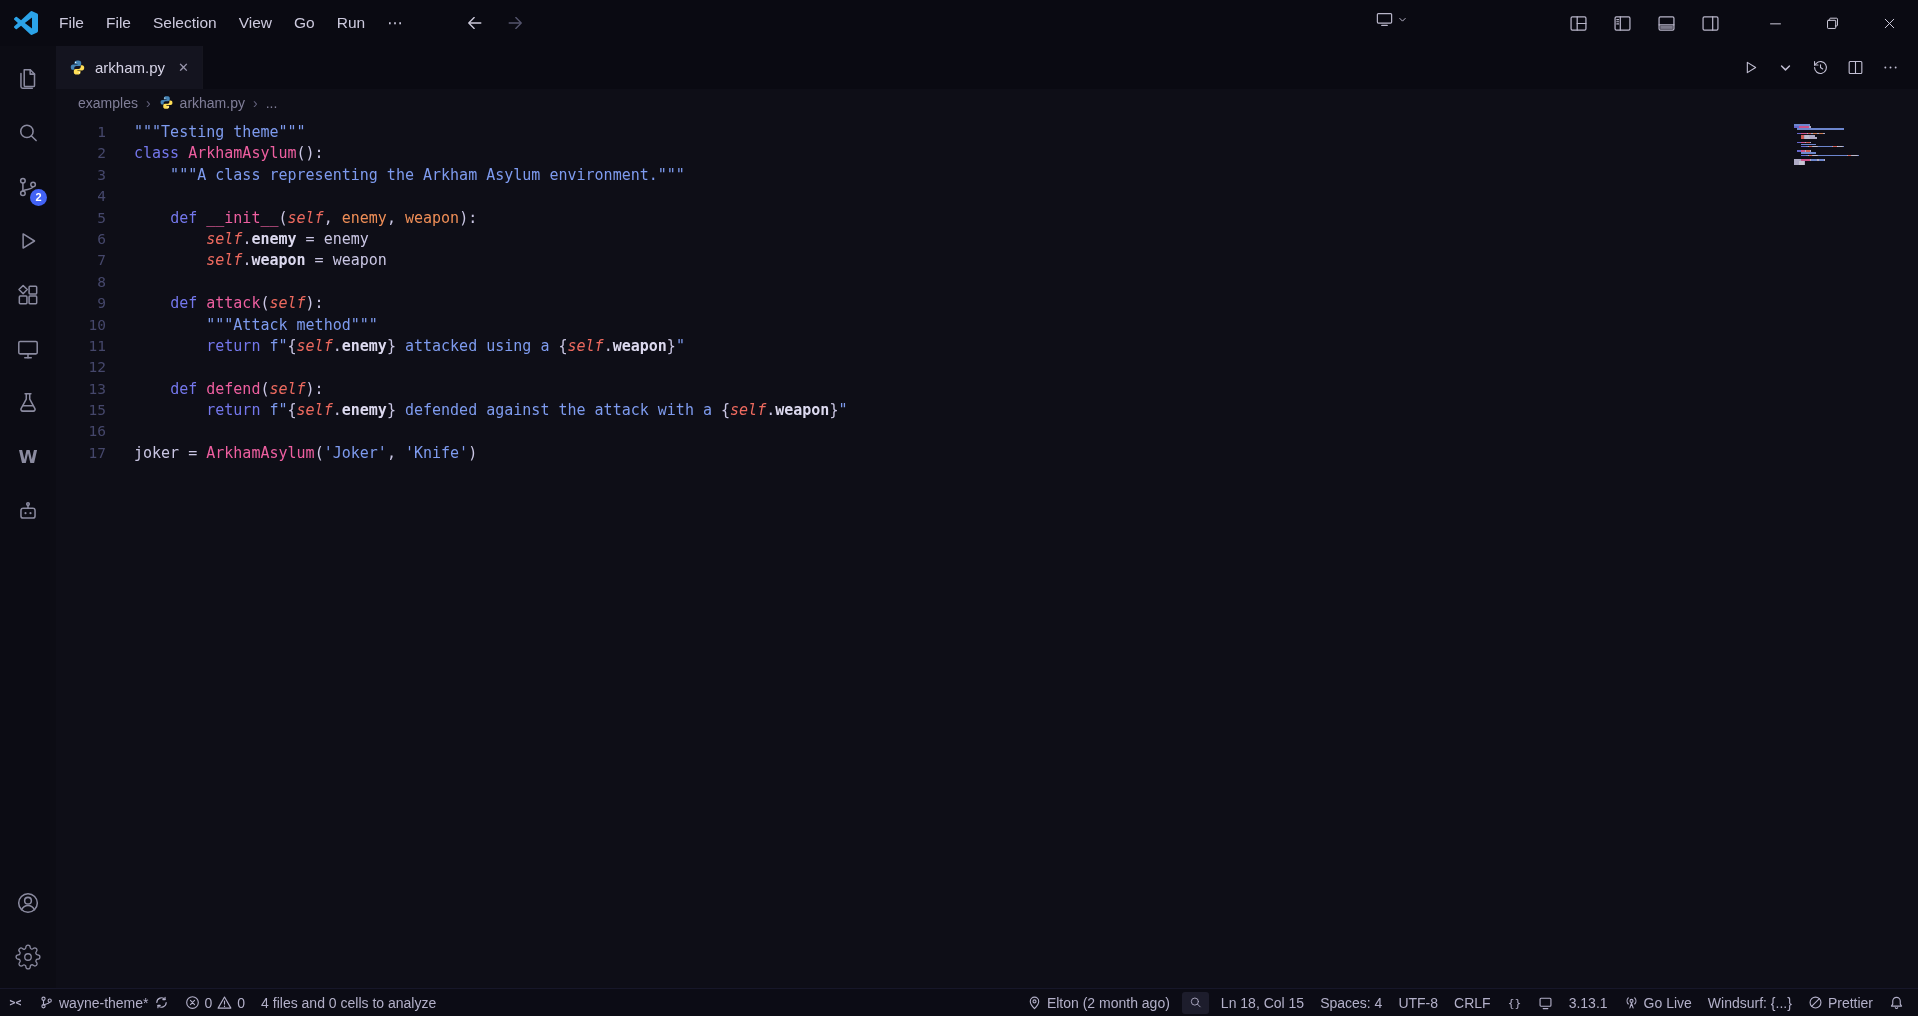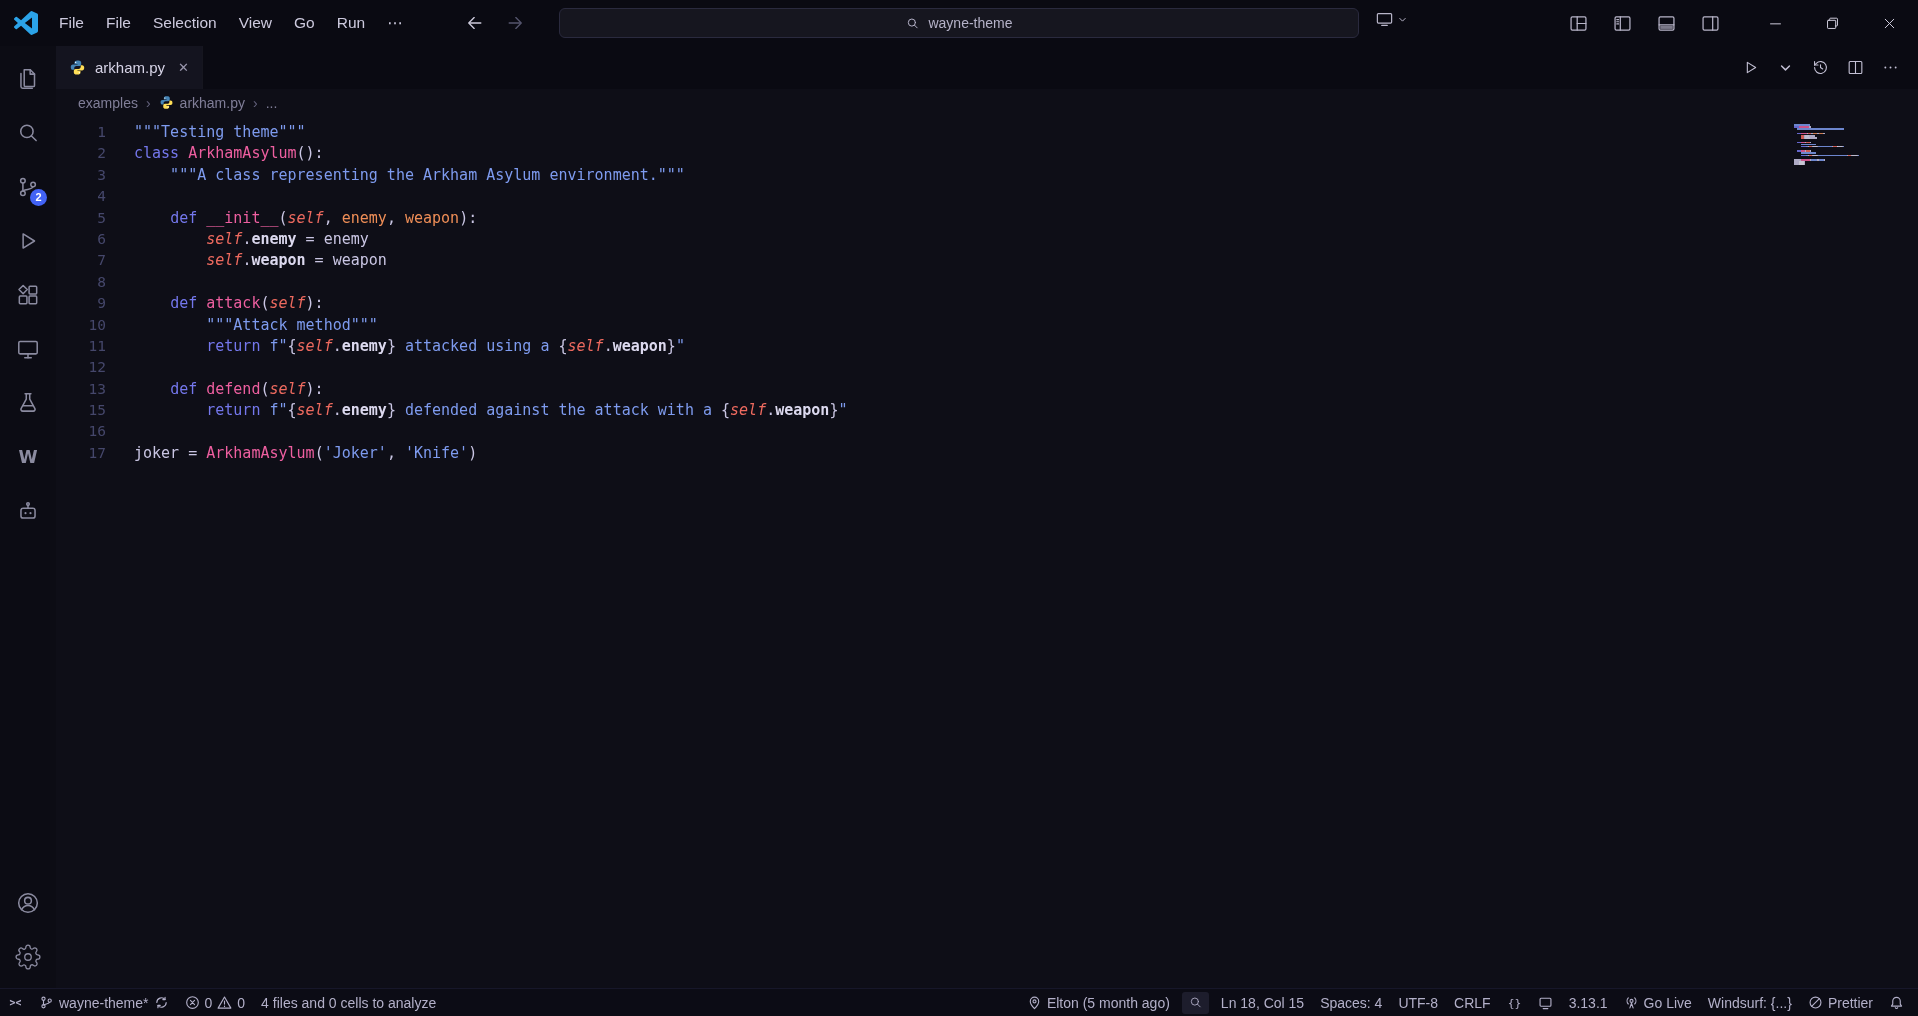--- a/index.html
+++ b/index.html
@@ -114,29 +114,20 @@
             <path d="M11 5.5 4.5 12l6.5 6.5"></path>
           </svg>
         </div>
       <div class="nav-btn disabled">
           <svg viewBox="0 0 24 24" fill="none" stroke="currentColor" stroke-width="1.6" stroke-linecap="round" stroke-linejoin="round">
             <path d="M5 12h13.5"></path>
             <path d="M13 5.5 19.5 12 13 18.5"></path>
           </svg>
         </div>
     </div>
-    <div class="search-box">
-      <span class="icon">
-          <svg viewBox="0 0 24 24" fill="none" stroke="currentColor" stroke-width="1.6" stroke-linecap="round">
-            <circle cx="11" cy="10.5" r="5.7"></circle>
-            <path d="m15.2 14.7 4.3 4.3"></path>
-          </svg>
-        </span>
-      <span>wayne-theme</span>
-    </div>
     <div class="screencast">
       <span class="icon">
           <svg viewBox="0 0 24 24" fill="none" stroke="currentColor" stroke-width="1.5" stroke-linecap="round">
             <rect x="3" y="4.5" width="18" height="12" rx="1.2"></rect>
             <path d="M8.5 19.5h7"></path>
           </svg>
         </span>
       <span class="icon chev">
           <svg viewBox="0 0 24 24" fill="none" stroke="currentColor" stroke-width="1.8" stroke-linecap="round">
             <path d="m7 10 5 5 5-5"></path>
@@ -596,21 +587,21 @@
         </div>
       </div>
     <div class="sb-group right">
         <div class="sb-item">
           <span class="icon">
             <svg viewBox="0 0 16 16" fill="none" stroke="currentColor" stroke-width="1.2" stroke-linecap="round" stroke-linejoin="round">
               <path d="M8 14.5S3.5 9.8 3.5 6.8a4.5 4.5 0 0 1 9 0c0 3-4.5 7.7-4.5 7.7z"></path>
               <circle cx="8" cy="6.8" r="1.6"></circle>
             </svg>
           </span>
-          <span>Elton (5 month ago)</span>
+          <span>Elton (2 month ago)</span>
         </div>
         <div class="sb-item boxed">
           <span class="icon">
             <svg viewBox="0 0 24 24" fill="none" stroke="currentColor" stroke-width="1.4" stroke-linecap="round" stroke-linejoin="round">
               <circle cx="11" cy="10.5" r="5.7"></circle>
               <path d="m15.2 14.7 4.3 4.3"></path>
             </svg>
           </span>
         </div>
         <div class="sb-item">

